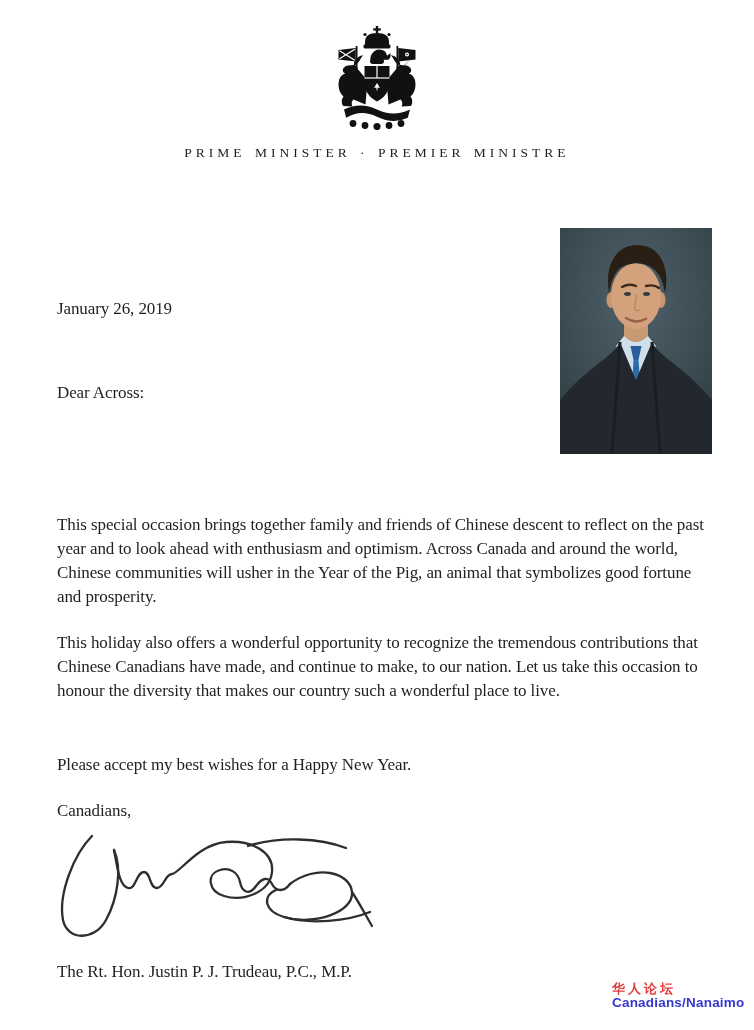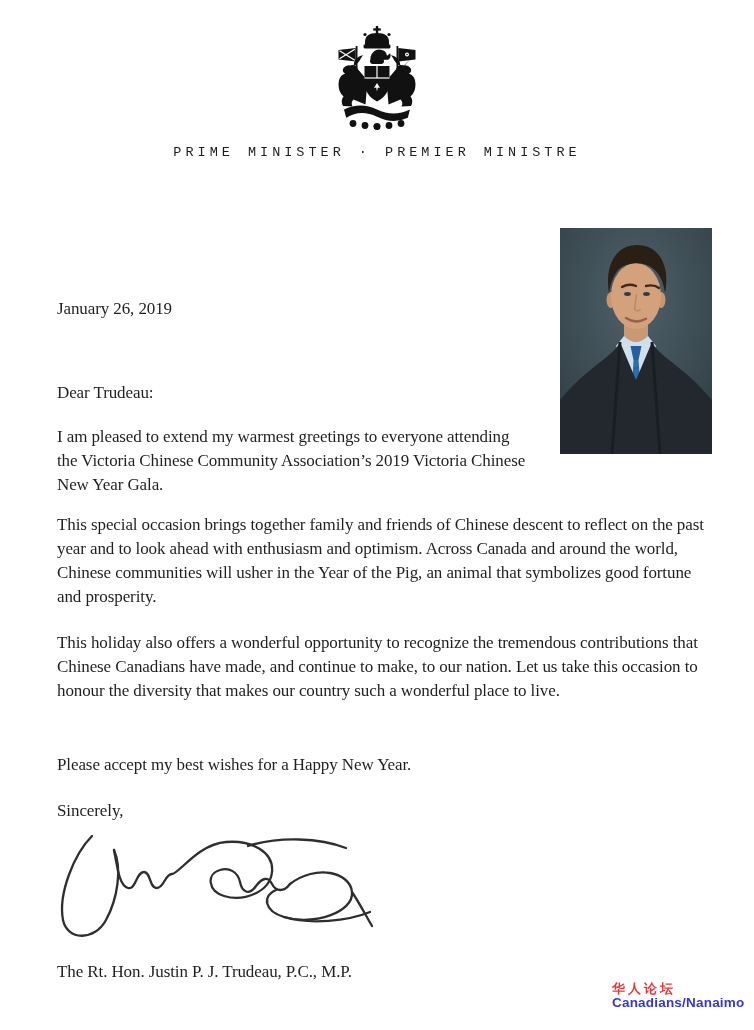--- a/index.html
+++ b/index.html
@@ -9,21 +9,21 @@
     margin:0 auto;
     background:#ffffff;
     overflow:hidden;
     font-family:"Liberation Serif","DejaVu Serif",serif;
     color:#1f1f1f;
   }
   .coat{position:absolute;left:327px;top:26px;width:100px;height:104px;}
   .pm-title{
     position:absolute;top:145px;left:0;width:754px;
     text-align:center;
-    font-family:Liberation Mono, monospace;
+    font-family:Liberation Serif, serif;
     font-size:13.5px;font-weight:500;
     letter-spacing:4px;word-spacing:2px;
     color:#1d1d1d;
   }
   .photo{position:absolute;left:560px;top:228px;width:152px;height:226px;}
   .txt{position:absolute;left:57px;font-size:17px;line-height:24px;letter-spacing:-0.1px;}
   .date{top:297px;}
   .salutation{top:381px;}
   .para-0{top:425px;width:470px;}
   .para-1{top:513px;width:660px;}
@@ -136,26 +136,25 @@
       <path d="M70.5 118 L81.5 118 L78.5 132 L73.5 132 Z" fill="#285e9e"></path>
       <path d="M73.5 132 L78.5 132 L85 212 L69 212 Z" fill="#2f6cab"></path>
       <path d="M74 140 L78 140 M73.5 152 L79.5 152 M73 164 L80 164 M73 176 L81 176 M72.5 188 L81.5 188" stroke="#24568c" stroke-width="1.2"></path>
 
       <path d="M0 226 L0 172 C 28 138, 52 130, 60 114 L 76 152 L 92 114 C 100 130, 124 138, 152 172 L152 226 Z" fill="#23282e"></path>
       <path d="M60 114 L52 226 M92 114 L100 226" stroke="#1a1e23" stroke-width="3" fill="none"></path>
     </svg>
   </div>
 
   <div class="txt date">January 26, 2019</div>
-  <div class="txt salutation">Dear Trudeau:</div>
-  <div class="txt para-0">I am pleased to extend my warmest greetings to everyone attending the Victoria Chinese Community Association’s 2019 Victoria Chinese New Year Gala.</div>
+  <div class="txt salutation">Dear Across:</div>
   <div class="txt para-2">This holiday also offers a wonderful opportunity to recognize the tremendous contributions that Chinese Canadians have made, and continue to make, to our nation. Let us take this occasion to honour the diversity that makes our country such a wonderful place to live.</div>
   <div class="txt para-1">This special occasion brings together family and friends of Chinese descent to reflect on the past year and to look ahead with enthusiasm and optimism. Across Canada and around the world, Chinese communities will usher in the Year of the Pig, an animal that symbolizes good fortune and prosperity.</div>
   <div class="txt para-3">Please accept my best wishes for a Happy New Year.</div>
-  <div class="txt closing">Sincerely,</div>
+  <div class="txt closing">Canadians,</div>
 
   <div class="signature">
     <svg viewBox="0 0 330 125" width="330" height="125" aria-hidden="true">
       <g fill="none" stroke="#2e2e2e" stroke-width="2.3" stroke-linecap="round" stroke-linejoin="round">
         <path d="M44 8 C 26 26, 10 66, 15 92 C 19 112, 46 114, 58 92 C 70 70, 74 40, 66 22"></path>
         <path d="M66 22 C 70 44, 72 58, 80 60 C 88 62, 88 44, 96 44 C 103 44, 101 60, 109 60 C 116 60, 117 46, 124 46 C 131 46, 150 16, 178 14 C 204 12, 226 24, 224 44 C 222 64, 196 74, 176 68 C 160 63, 158 46, 172 42 C 181 39, 190 44, 192 54 C 194 64, 201 68, 208 58 C 214 50, 220 48, 224 56 C 228 64, 236 64, 242 56"></path>
         <path d="M200 18 C 232 8, 272 10, 298 20"></path>
         <path d="M242 56 C 268 36, 302 44, 304 64 C 306 84, 266 98, 236 89 C 216 83, 214 68, 228 62"></path>
         <path d="M304 64 C 312 76, 318 88, 324 98"></path>
         <path d="M236 89 C 262 97, 300 93, 322 84"></path>

